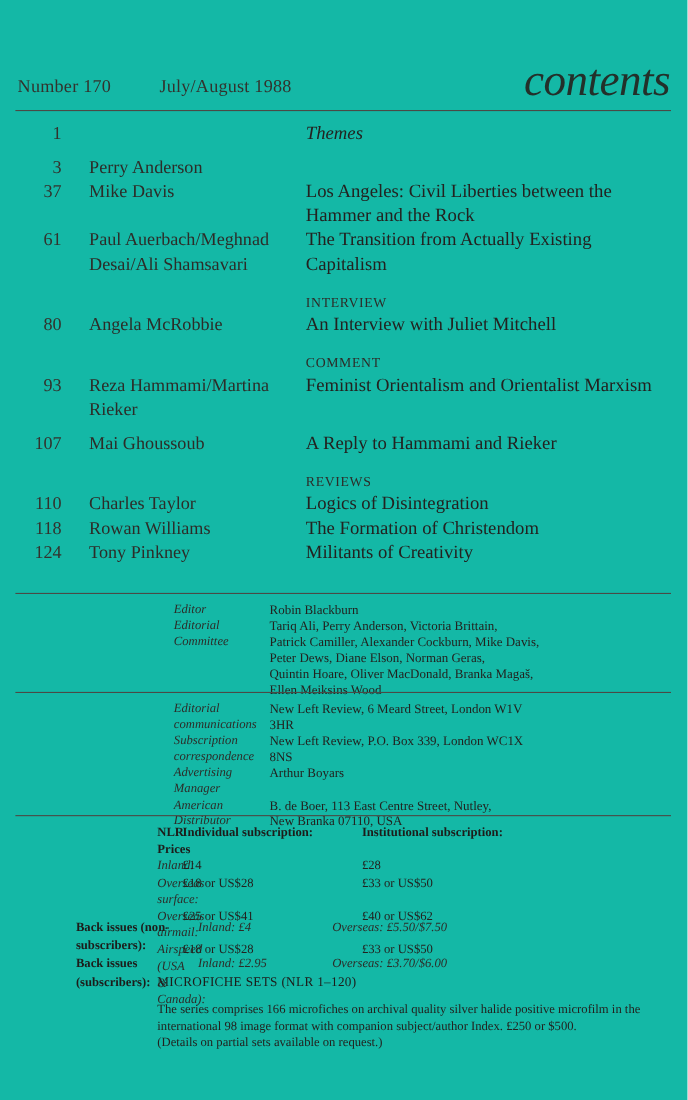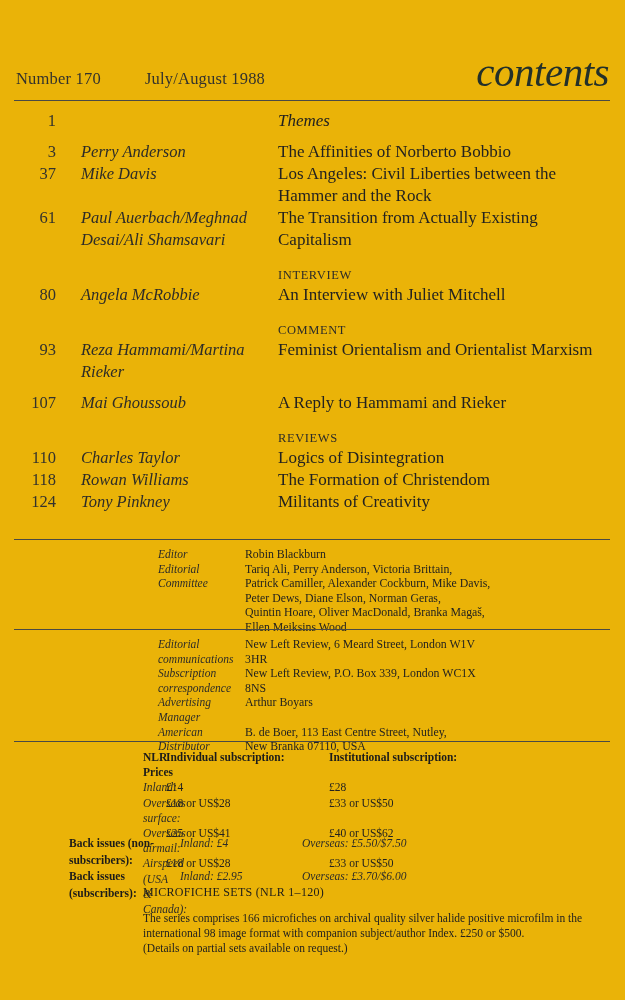--- a/index.html
+++ b/index.html
@@ -8,21 +8,21 @@
     padding: 0;
     background: #ffffff;
   }
   body {
     font-family: "Liberation Serif", "DejaVu Serif", serif;
   }
   .page {
     position: relative;
     width: 625px;
     height: 1000px;
-    background: #eab308;
+    background: #14b8a6;
     overflow: hidden;
     color: #2b2a26;
     box-sizing: border-box;
   }
 
   
   .masthead {
     position: absolute;
     left: 0; right: 0;
     top: 52px;
@@ -89,21 +89,20 @@
     font-size: 16.5px;
     line-height: 22px;
     color: #33322d;
     padding-right: 0;
   }
   .toc-author {
     width: 222px;
     min-width: 222px;
     padding-left: 25px;
     box-sizing: border-box;
-    font-style: italic;
     font-size: 16.5px;
     line-height: 22px;
     color: #2d2c28;
   }
   .toc-title {
     flex: 1;
     font-size: 17px;
     line-height: 22px;
     color: #232220;
     padding-right: 18px;
@@ -257,21 +256,20 @@
   <div class="toc" id="toc">
       <div class="toc-entry">
         <div class="toc-page">1</div>
         <div class="toc-author"></div>
         <div class="toc-title italic">Themes</div>
       </div>
       <div class="gap-sm"></div>
       <div class="toc-entry">
         <div class="toc-page">3</div>
         <div class="toc-author">Perry Anderson</div>
-        <div class="toc-title">The Affinities of Norberto Bobbio</div>
       </div>
       <div class="toc-entry">
         <div class="toc-page">37</div>
         <div class="toc-author">Mike Davis</div>
         <div class="toc-title">Los Angeles: Civil Liberties between the Hammer and the Rock</div>
       </div>
       <div class="toc-entry">
         <div class="toc-page">61</div>
         <div class="toc-author">Paul Auerbach/Meghnad Desai/Ali Shamsavari</div>
         <div class="toc-title">The Transition from Actually Existing Capitalism</div>

